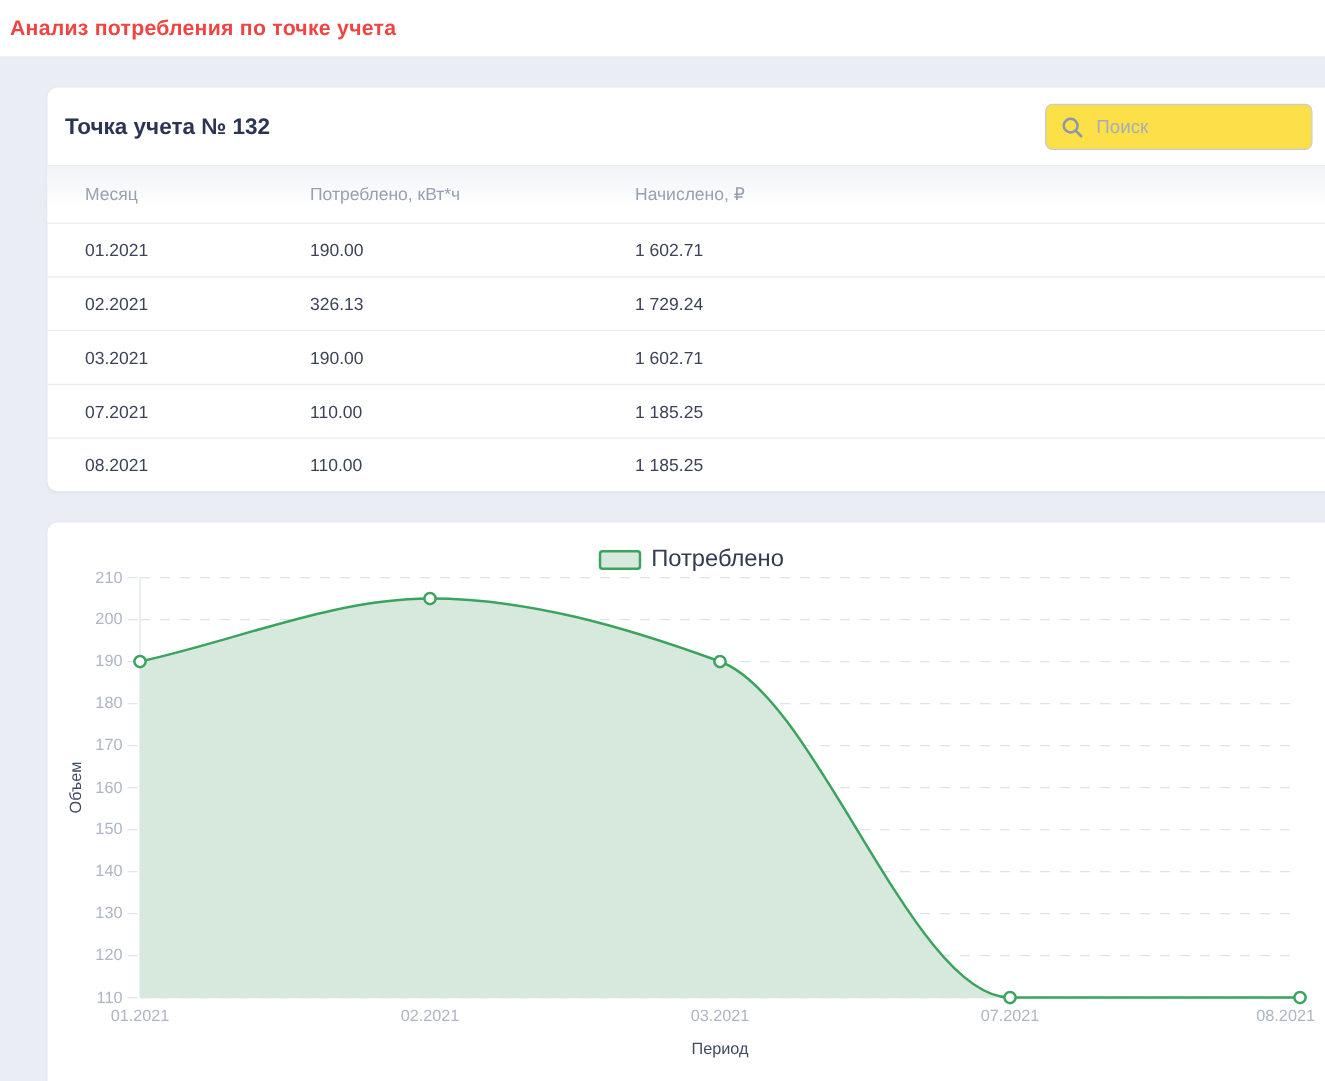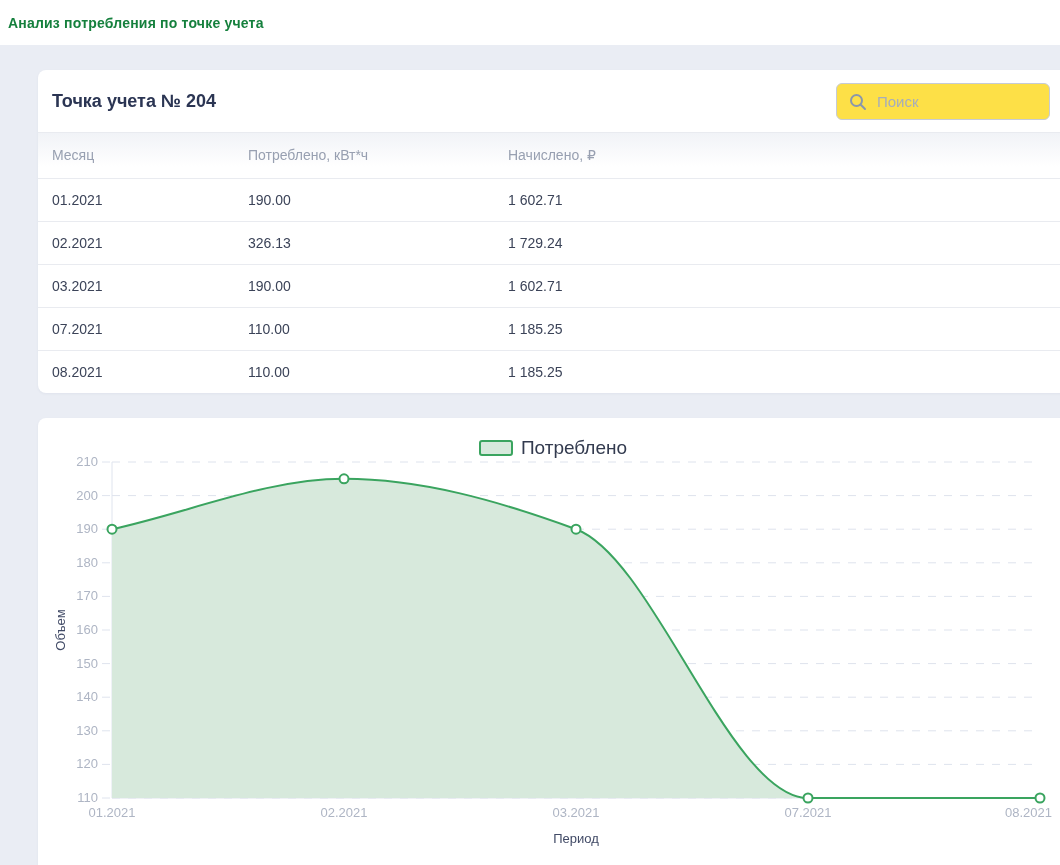--- a/index.html
+++ b/index.html
@@ -1,32 +1,32 @@
 <!DOCTYPE html>
 <html><head>
 <meta charset="utf-8">
 <style>
   *{margin:0;padding:0;box-sizing:border-box;}
   html,body{width:1060px;height:865px;overflow:hidden;}
   body{background:#eaedf4;font-family:"Liberation Sans","DejaVu Sans",sans-serif;color:#3b4358;}
   .topbar{height:45px;background:#ffffff;display:flex;align-items:center;padding-left:8px;}
-  .topbar h1{font-size:14px;font-weight:700;color:#15803d;letter-spacing:.2px;}
+  .topbar h1{font-size:17px;font-weight:700;color:#ef4444;letter-spacing:.2px;}
   .content{padding-left:38px;padding-top:25px;}
   .card{background:#fff;border-radius:8px;width:1030px;box-shadow:0 1px 3px rgba(40,60,100,.05);}
   .card-header{height:63px;position:relative;border-bottom:1px solid #e9ebf0;display:flex;align-items:center;padding:0 14px;}
   .card-title{font-size:18px;font-weight:600;color:#2b3553;}
   .search{position:absolute;right:18px;top:13px;width:214px;height:37px;border:1px solid #c6cbd6;border-radius:6px;display:flex;align-items:center;background:#fde047;}
   .search svg{margin-left:12px;flex:none;}
   .search input{border:none;outline:none;flex:1;min-width:0;font-size:15px;color:#3b4358;padding:0 10px;font-family:inherit;background:transparent;}
   .search input::placeholder{color:#a6adbb;}
   table{width:100%;border-collapse:collapse;}
   thead tr{background:linear-gradient(180deg,#f1f3f7,#ffffff 75%);}
   th{font-size:14px;font-weight:400;color:#98a0b1;text-align:left;height:45px;}
   td{font-size:14px;color:#3b4358;height:43px;border-top:1px solid #e9ebf0;}
-  th:first-child,td:first-child{width:210px;padding-left:14px;margin-top:23px;}
+  th:first-child,td:first-child{width:210px;padding-left:30px;margin-top:23px;}
   th:nth-child(2),td:nth-child(2){width:260px;}
   .chart-card{margin-top:25px;height:470px;position:relative;}
   .legend{position:absolute;top:19px;left:0;width:100%;display:flex;justify-content:center;align-items:center;gap:8px;}
   .legend-swatch{width:34px;height:16px;border:2px solid #3aa45f;background:#d7e9dc;border-radius:3px;display:inline-block;}
   .legend-label{font-size:19px;color:#333b4f;}
   #chart-svg{display:block;}
   #chart-svg text{font-family:"Liberation Sans","DejaVu Sans",sans-serif;}
   #chart-svg text.tick{font-size:13px;fill:#aeb5c4;}
   #chart-svg text.axisname{font-size:13px;fill:#414a66;}
 </style>
@@ -34,21 +34,21 @@
 <body>
 
 <div class="topbar">
   <h1>Анализ потребления по точке учета</h1>
 </div>
 
 <div class="content">
 
   <div class="card">
     <div class="card-header">
-      <div class="card-title">Точка учета № 204</div>
+      <div class="card-title">Точка учета № 132</div>
       <div class="search">
         <svg width="18" height="18" viewBox="0 0 18 18">
           <circle cx="7.5" cy="7.5" r="5.5" fill="none" stroke="#8b97ab" stroke-width="2"></circle>
           <line x1="11.8" y1="11.8" x2="16" y2="16" stroke="#8b97ab" stroke-width="2" stroke-linecap="round"></line>
         </svg>
         <input type="text" placeholder="Поиск" style="">
       </div>
     </div>
     <table>
       <thead>

